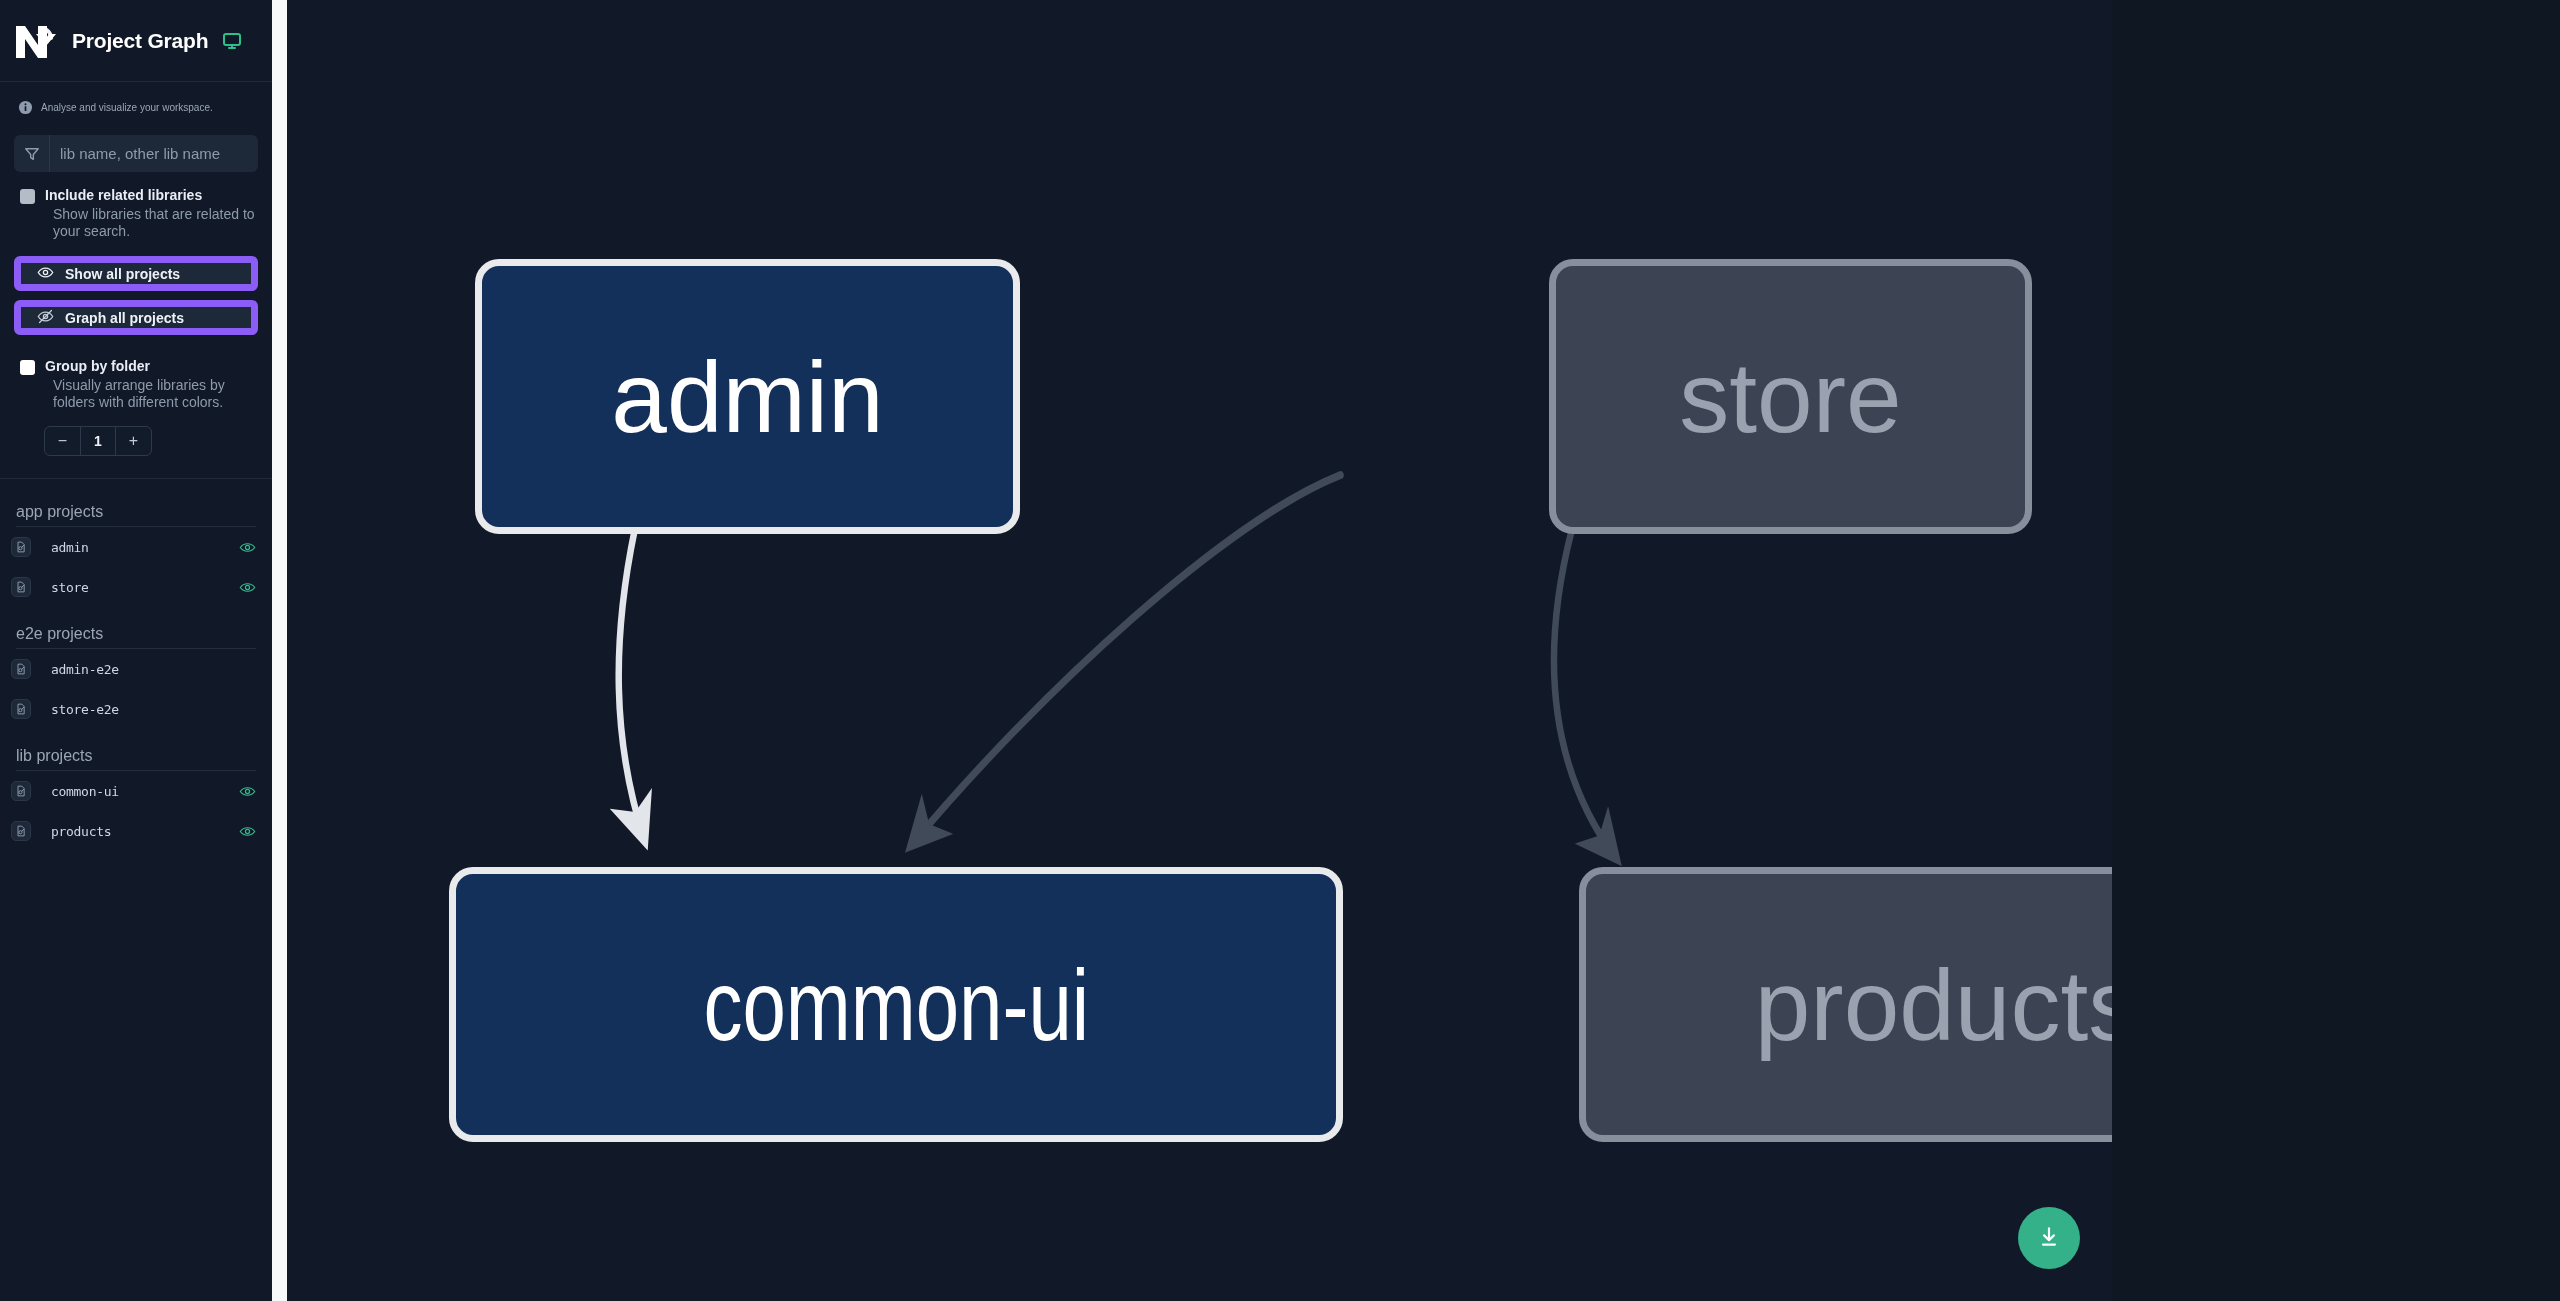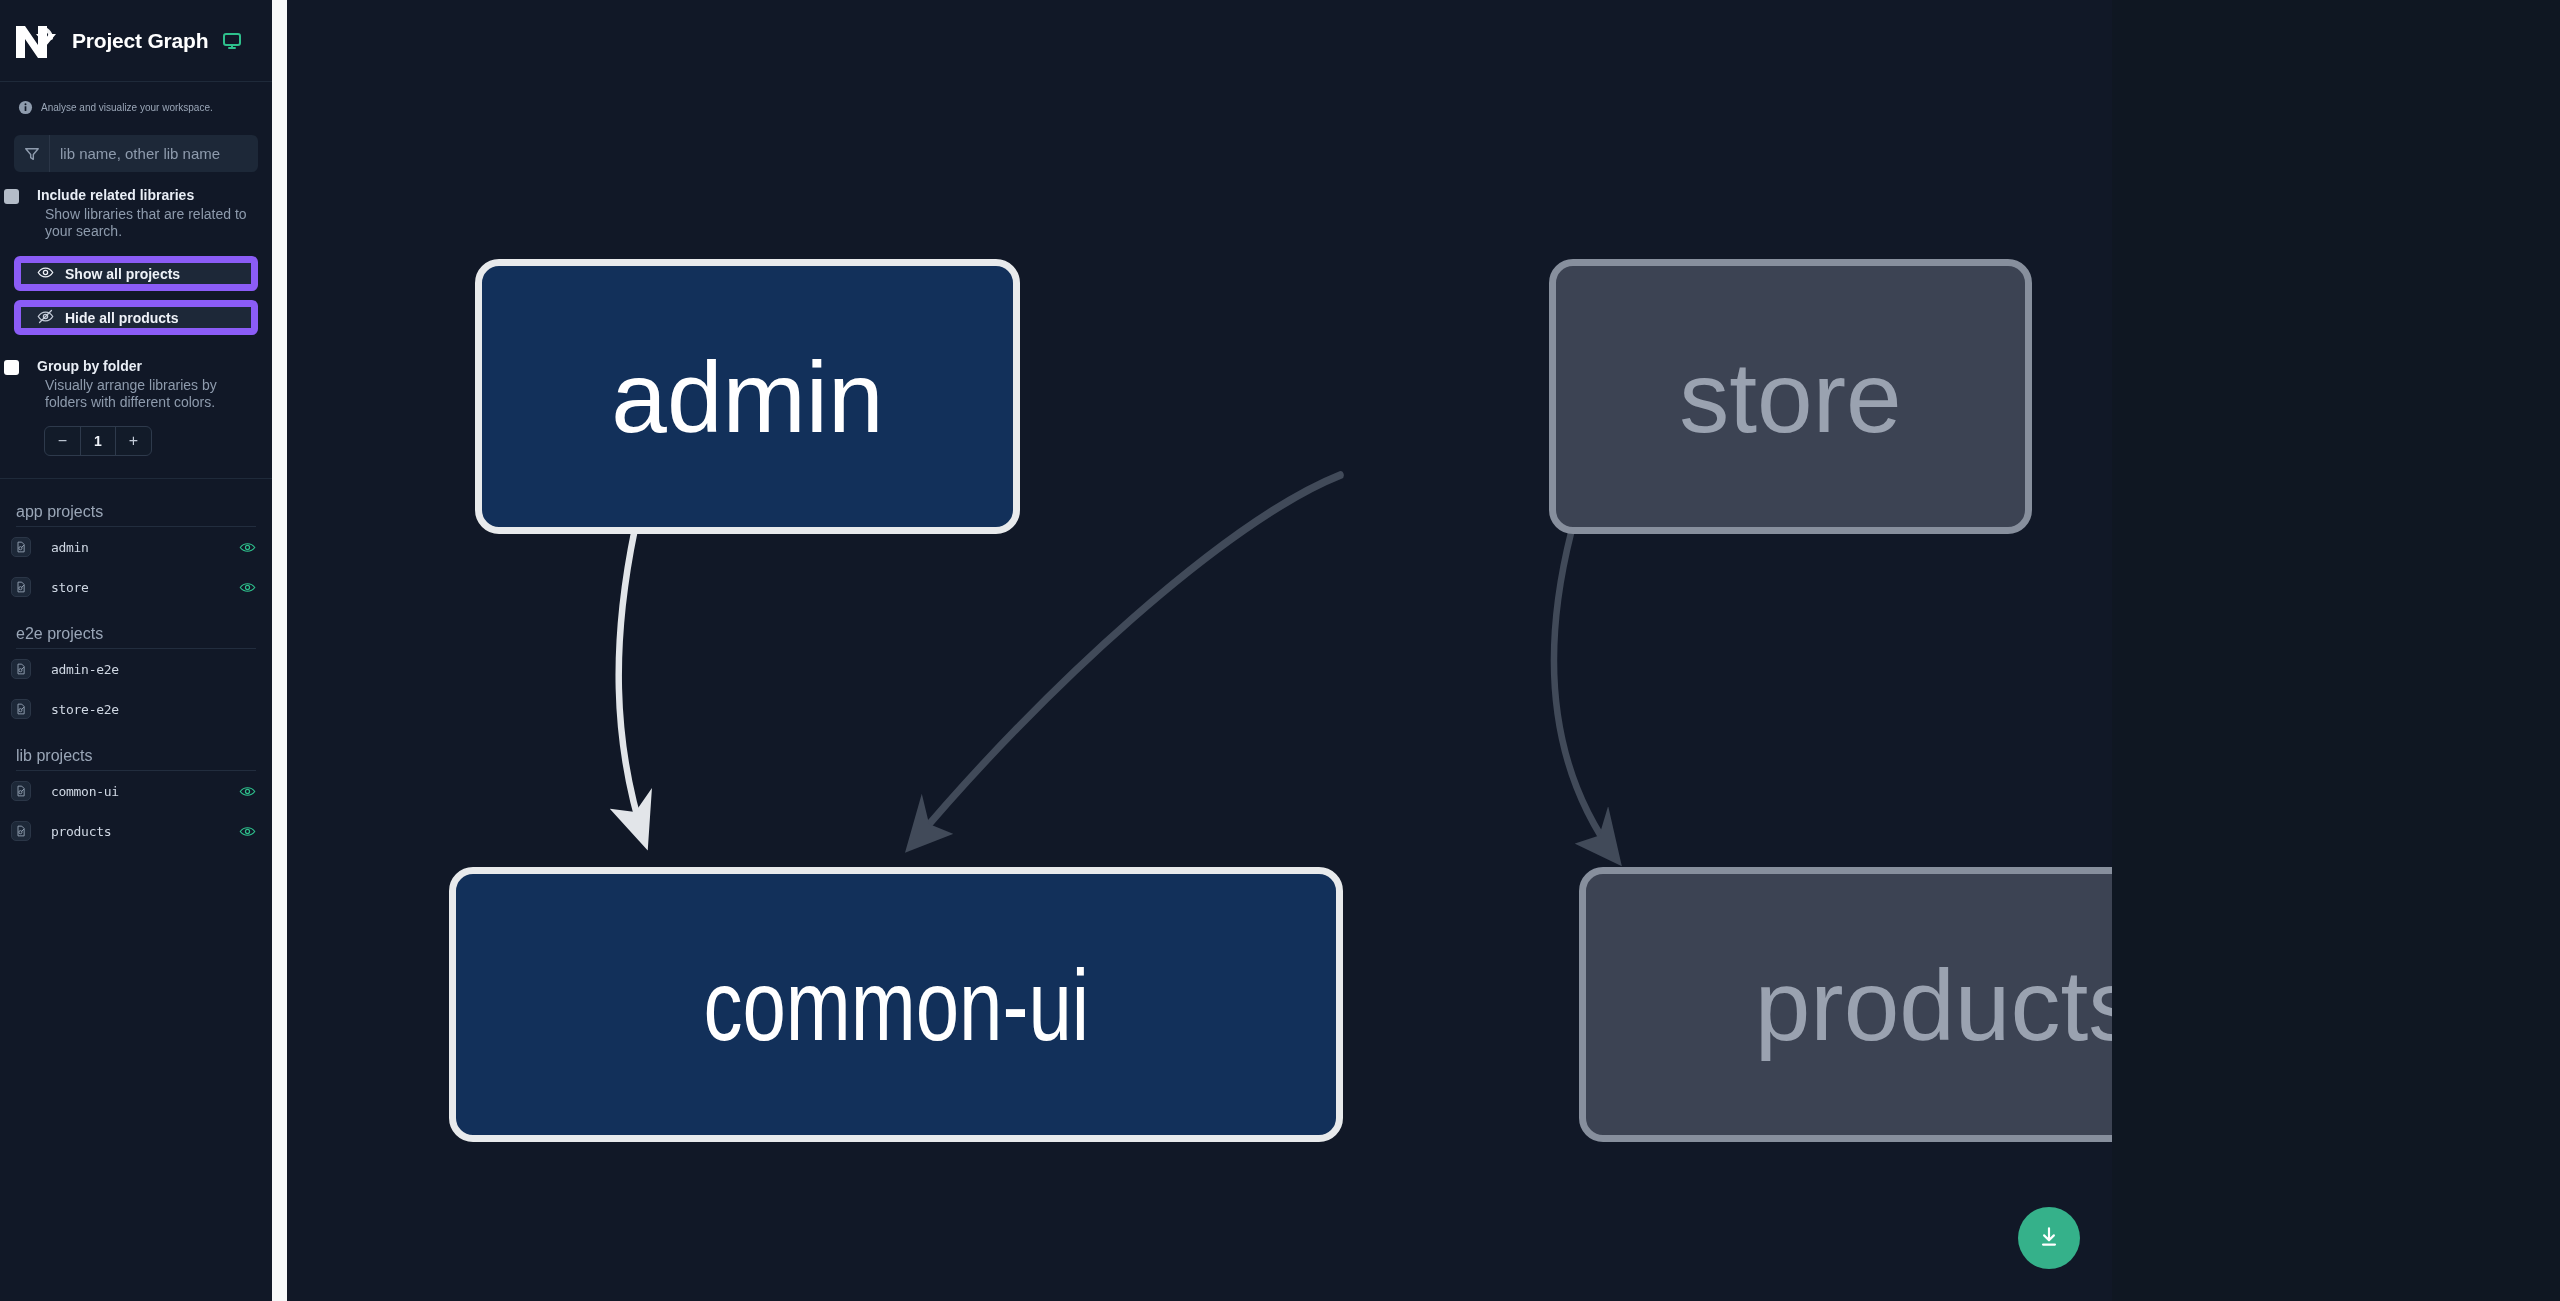--- a/index.html
+++ b/index.html
@@ -57,22 +57,22 @@
   .search-input {
     flex: 1; height: 37px; border: none; outline: none;
     background: transparent;
     color: #dbe3ee; font-size: 15px;
     font-family: "Liberation Sans", sans-serif;
     padding: 0 10px;
   }
   .search-input::placeholder { color: #8e9bad; }
 
   .opt-row {
-    display: flex; gap: 18px;
-    padding: 14px 16px 0 4px;
+    display: flex; gap: 10px;
+    padding: 14px 16px 0 20px;
   }
   .chk {
     width: 15px; height: 15px; flex: 0 0 15px; margin-top: 3px;
     border-radius: 3px; background: #b4bcc8;
     display: flex; align-items: center; justify-content: center;
   }
   .chk.white { background: #ffffff; }
   .chk.on { background: #2ec08c; }
   .chk.on::after {
     content: ""; width: 4px; height: 8px;
@@ -246,21 +246,21 @@
         <span>Show all projects</span>
       </button>
       <button class="sb-btn">
         <span>
           <svg viewBox="0 0 20 20" width="17" height="17" aria-hidden="true">
             <path d="M1.5 10S4.6 4.8 10 4.8 18.5 10 18.5 10 15.4 15.2 10 15.2 1.5 10 1.5 10z" fill="none" stroke="#c3cbd8" stroke-width="1.5"></path>
             <circle cx="10" cy="10" r="2.5" fill="none" stroke="#c3cbd8" stroke-width="1.5"></circle>
             <path d="M3 17L17 3" stroke="#c3cbd8" stroke-width="1.6" stroke-linecap="round"></path>
           </svg>
         </span>
-        <span>Hide all products</span>
+        <span>Graph all projects</span>
       </button>
     </div>
 
     <div class="opt-row" style="padding-top:22px">
       <span class="chk white"></span>
       <span class="opt-text">
         <span class="opt-title" style="display:block">Group by folder</span>
         <span class="opt-desc" style="display:block">Visually arrange libraries by folders with different colors.</span>
       </span>
     </div>

